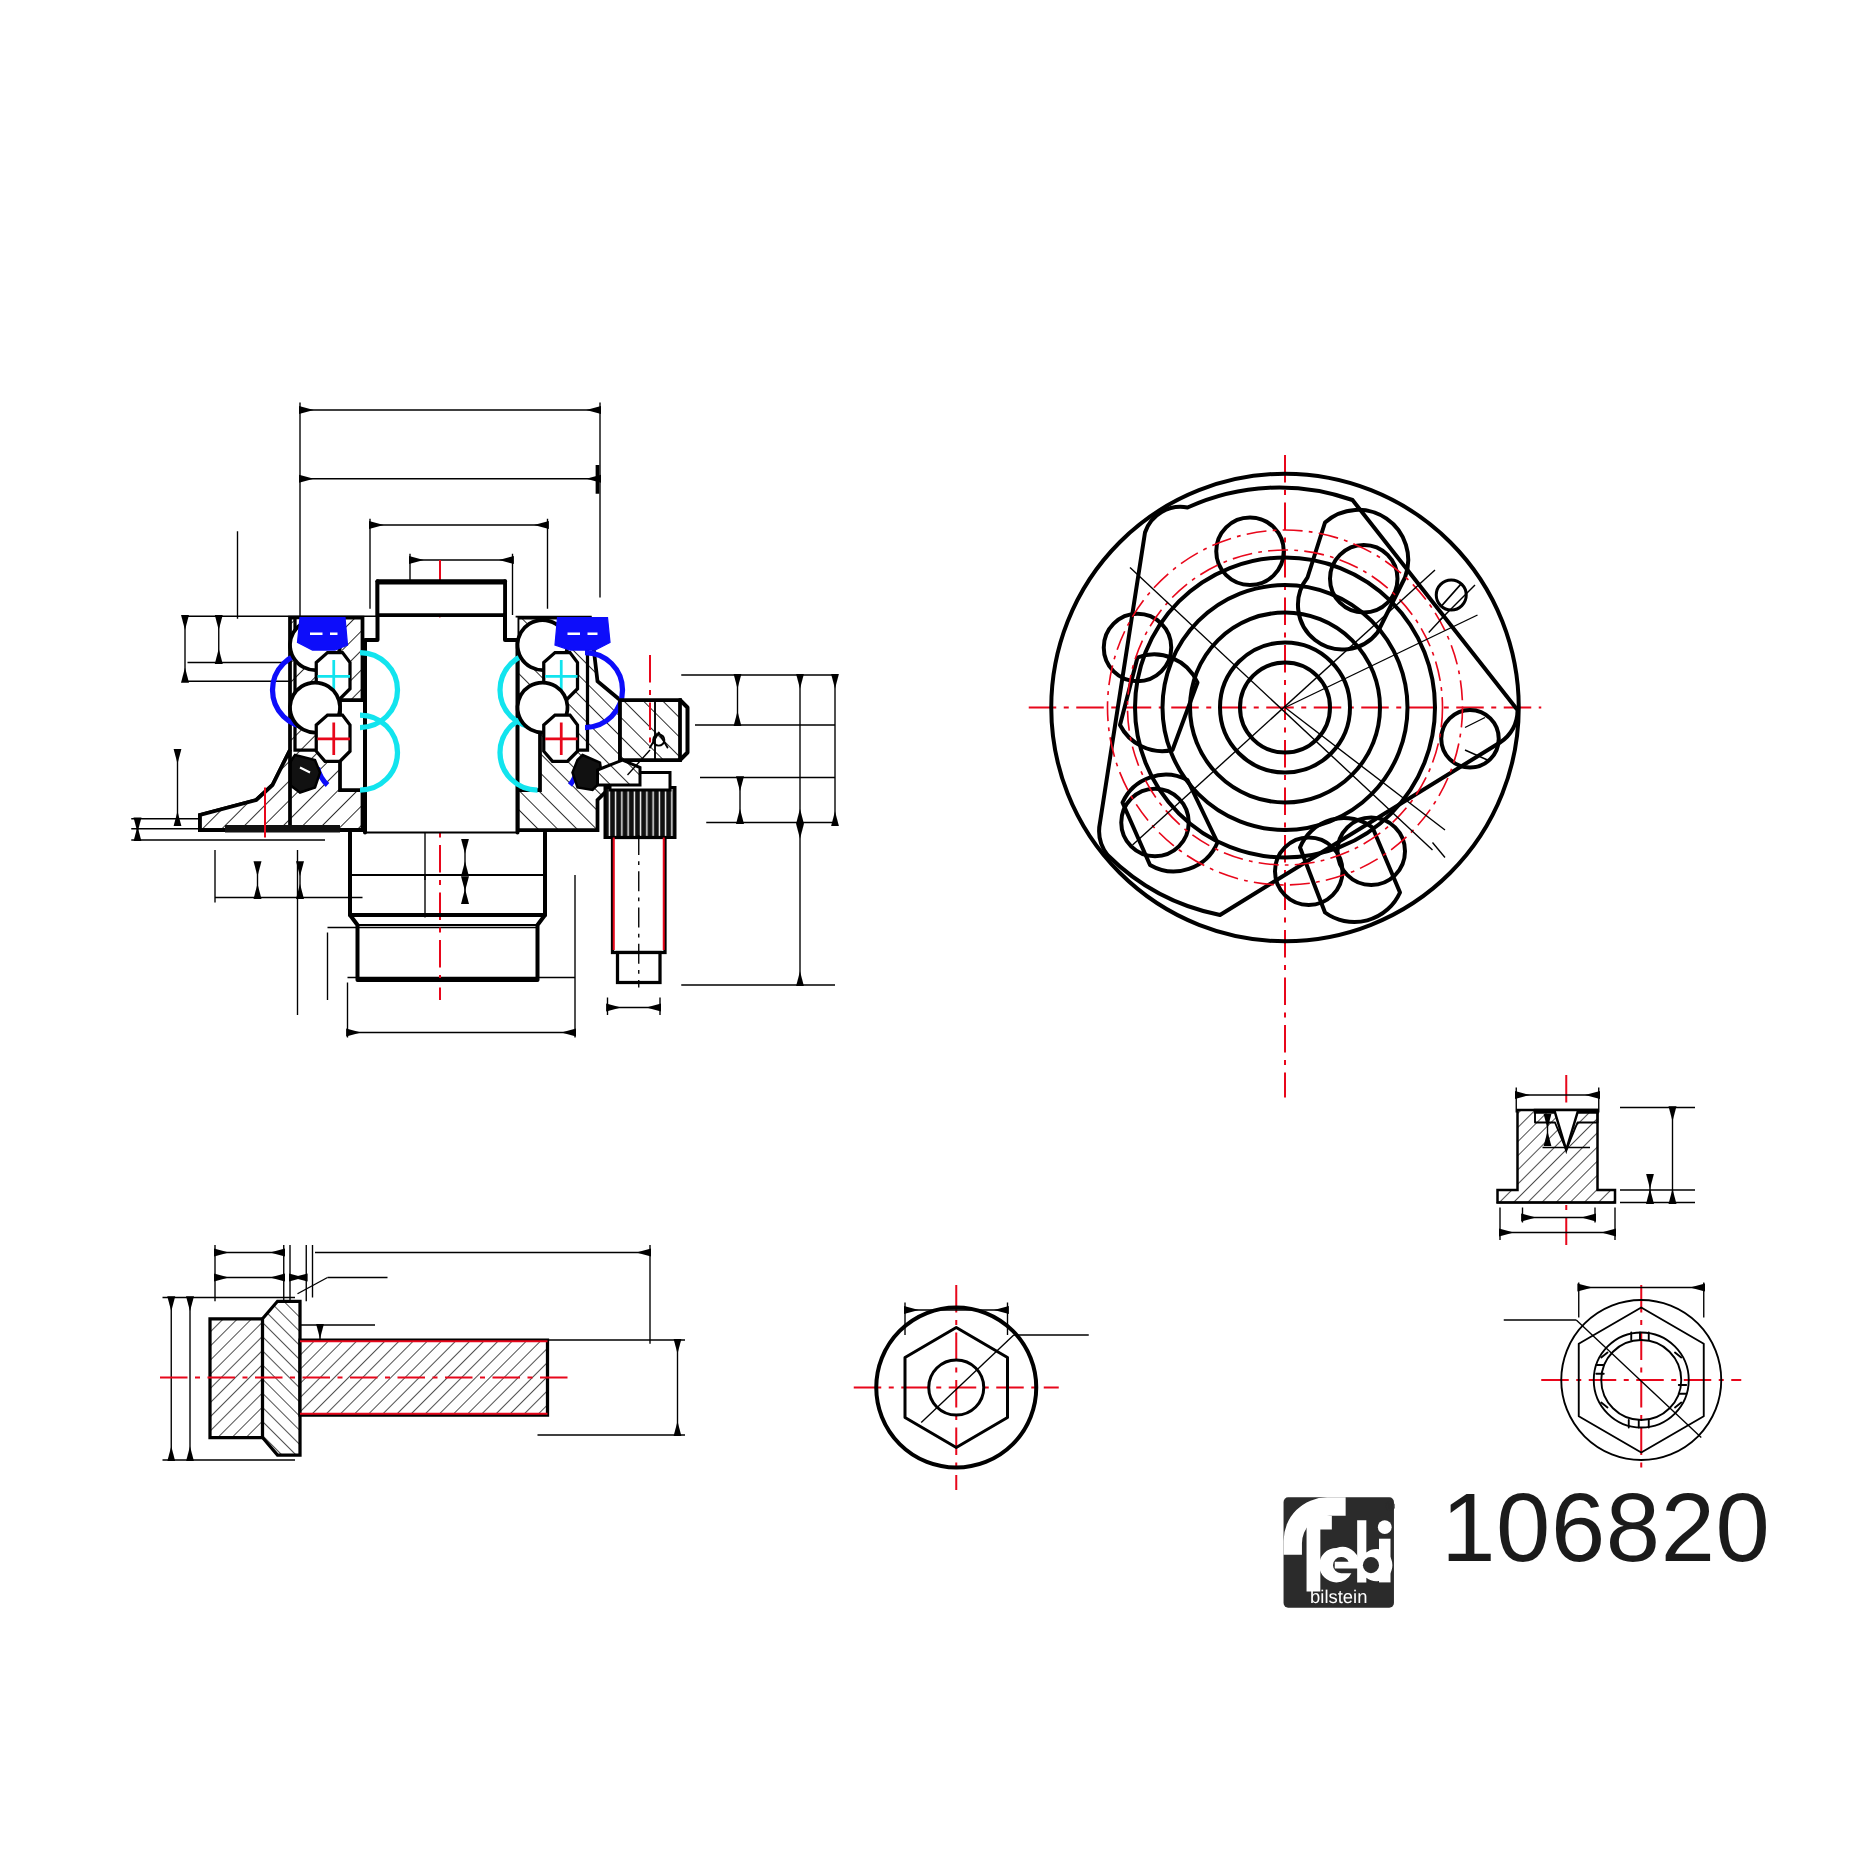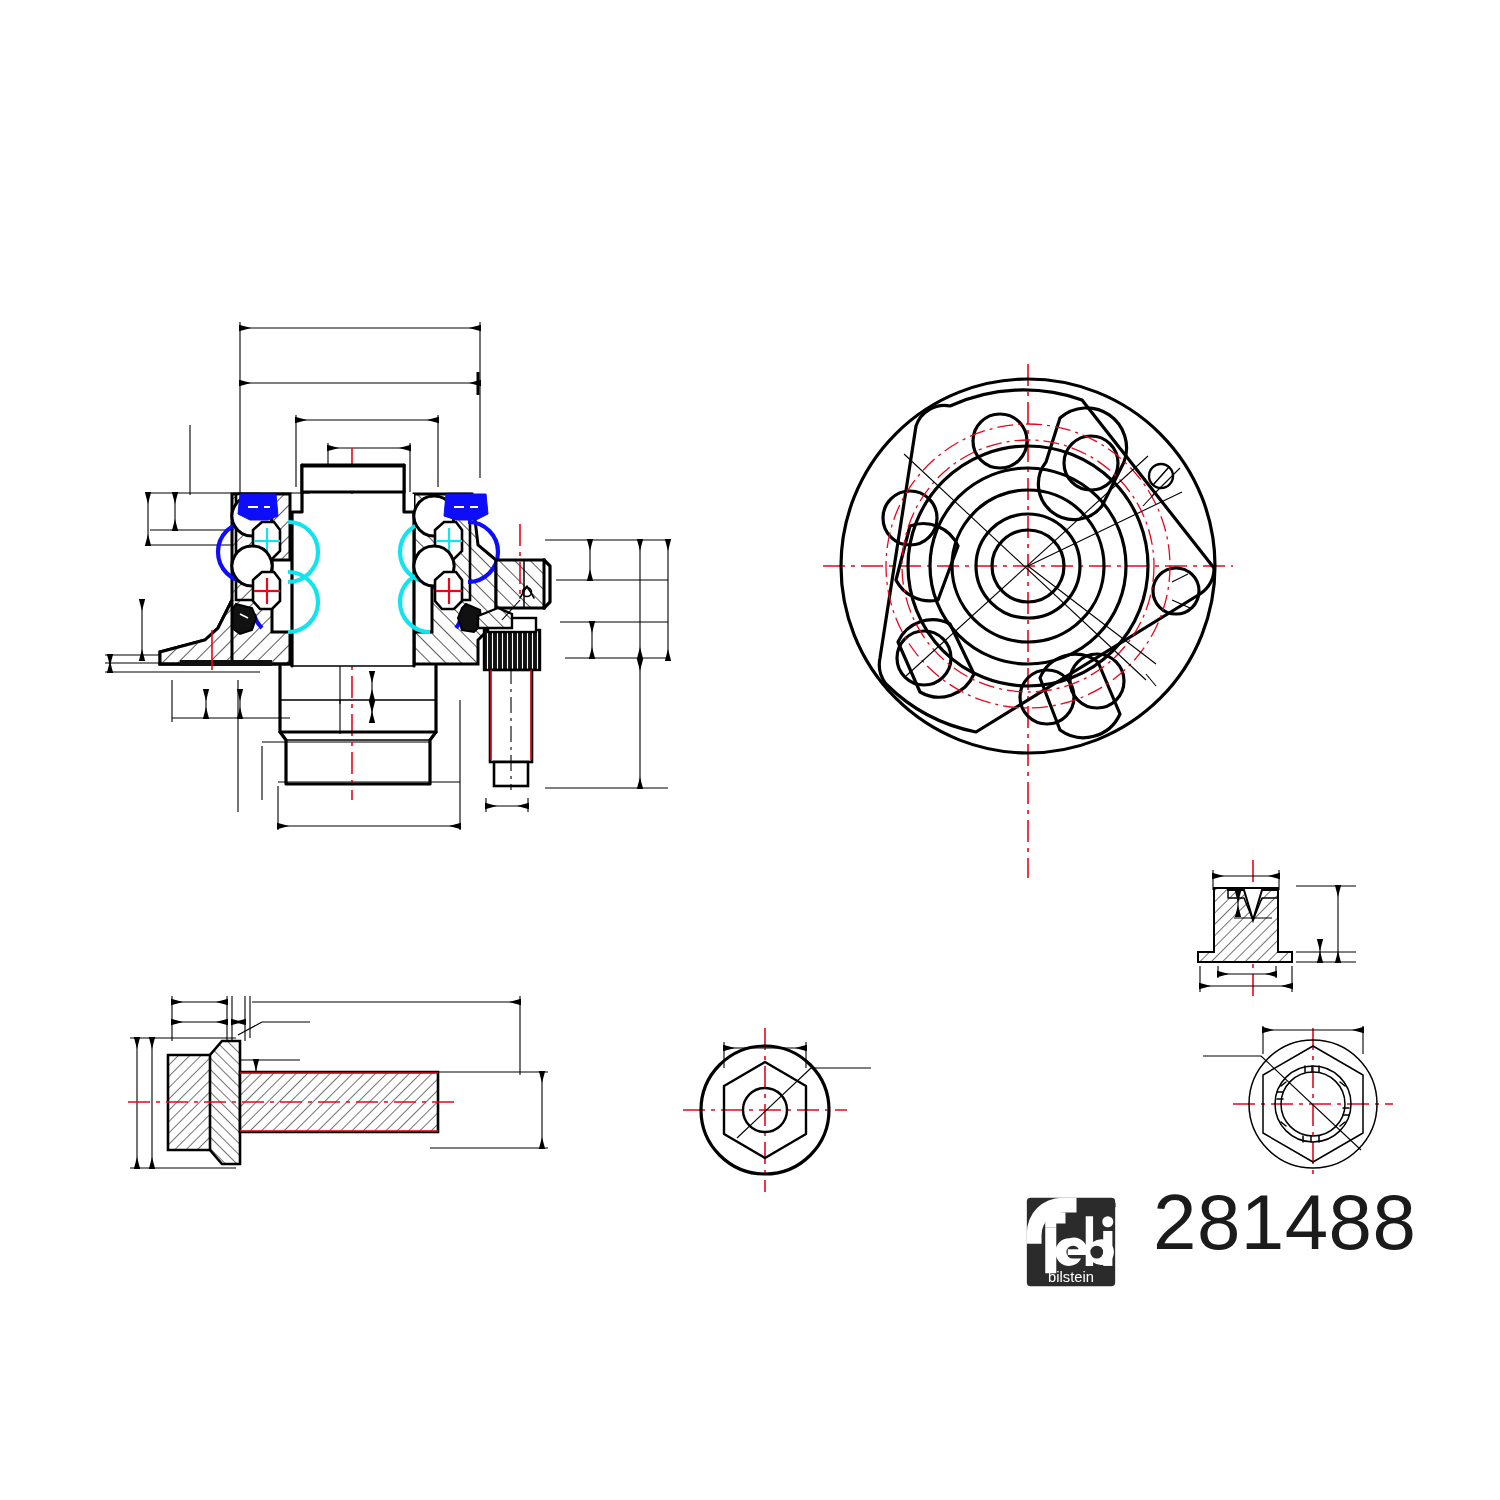--- a/index.html
+++ b/index.html
@@ -509,16 +509,16 @@
         <circle cx="78" cy="61" r="7" fill="#2b2b2b"></circle>
       </g>
 
       <circle cx="90" cy="28" r="6" fill="#ffffff"></circle>
       <rect x="85" y="38" width="10" height="38" fill="#ffffff"></rect>
 
       <text x="50" y="94" fill="#ffffff" font-family="Liberation Sans, sans-serif" font-size="16" text-anchor="middle">bilstein</text>
 
       <text x="99" y="14" fill="#2b2b2b" font-family="Liberation Sans, sans-serif" font-size="12" text-anchor="end">®</text>
     </svg>
-    <div class="part-number">281488</div>
+    <div class="part-number">106820</div>
   </div>
 
 </div>
 
 </body></html>

